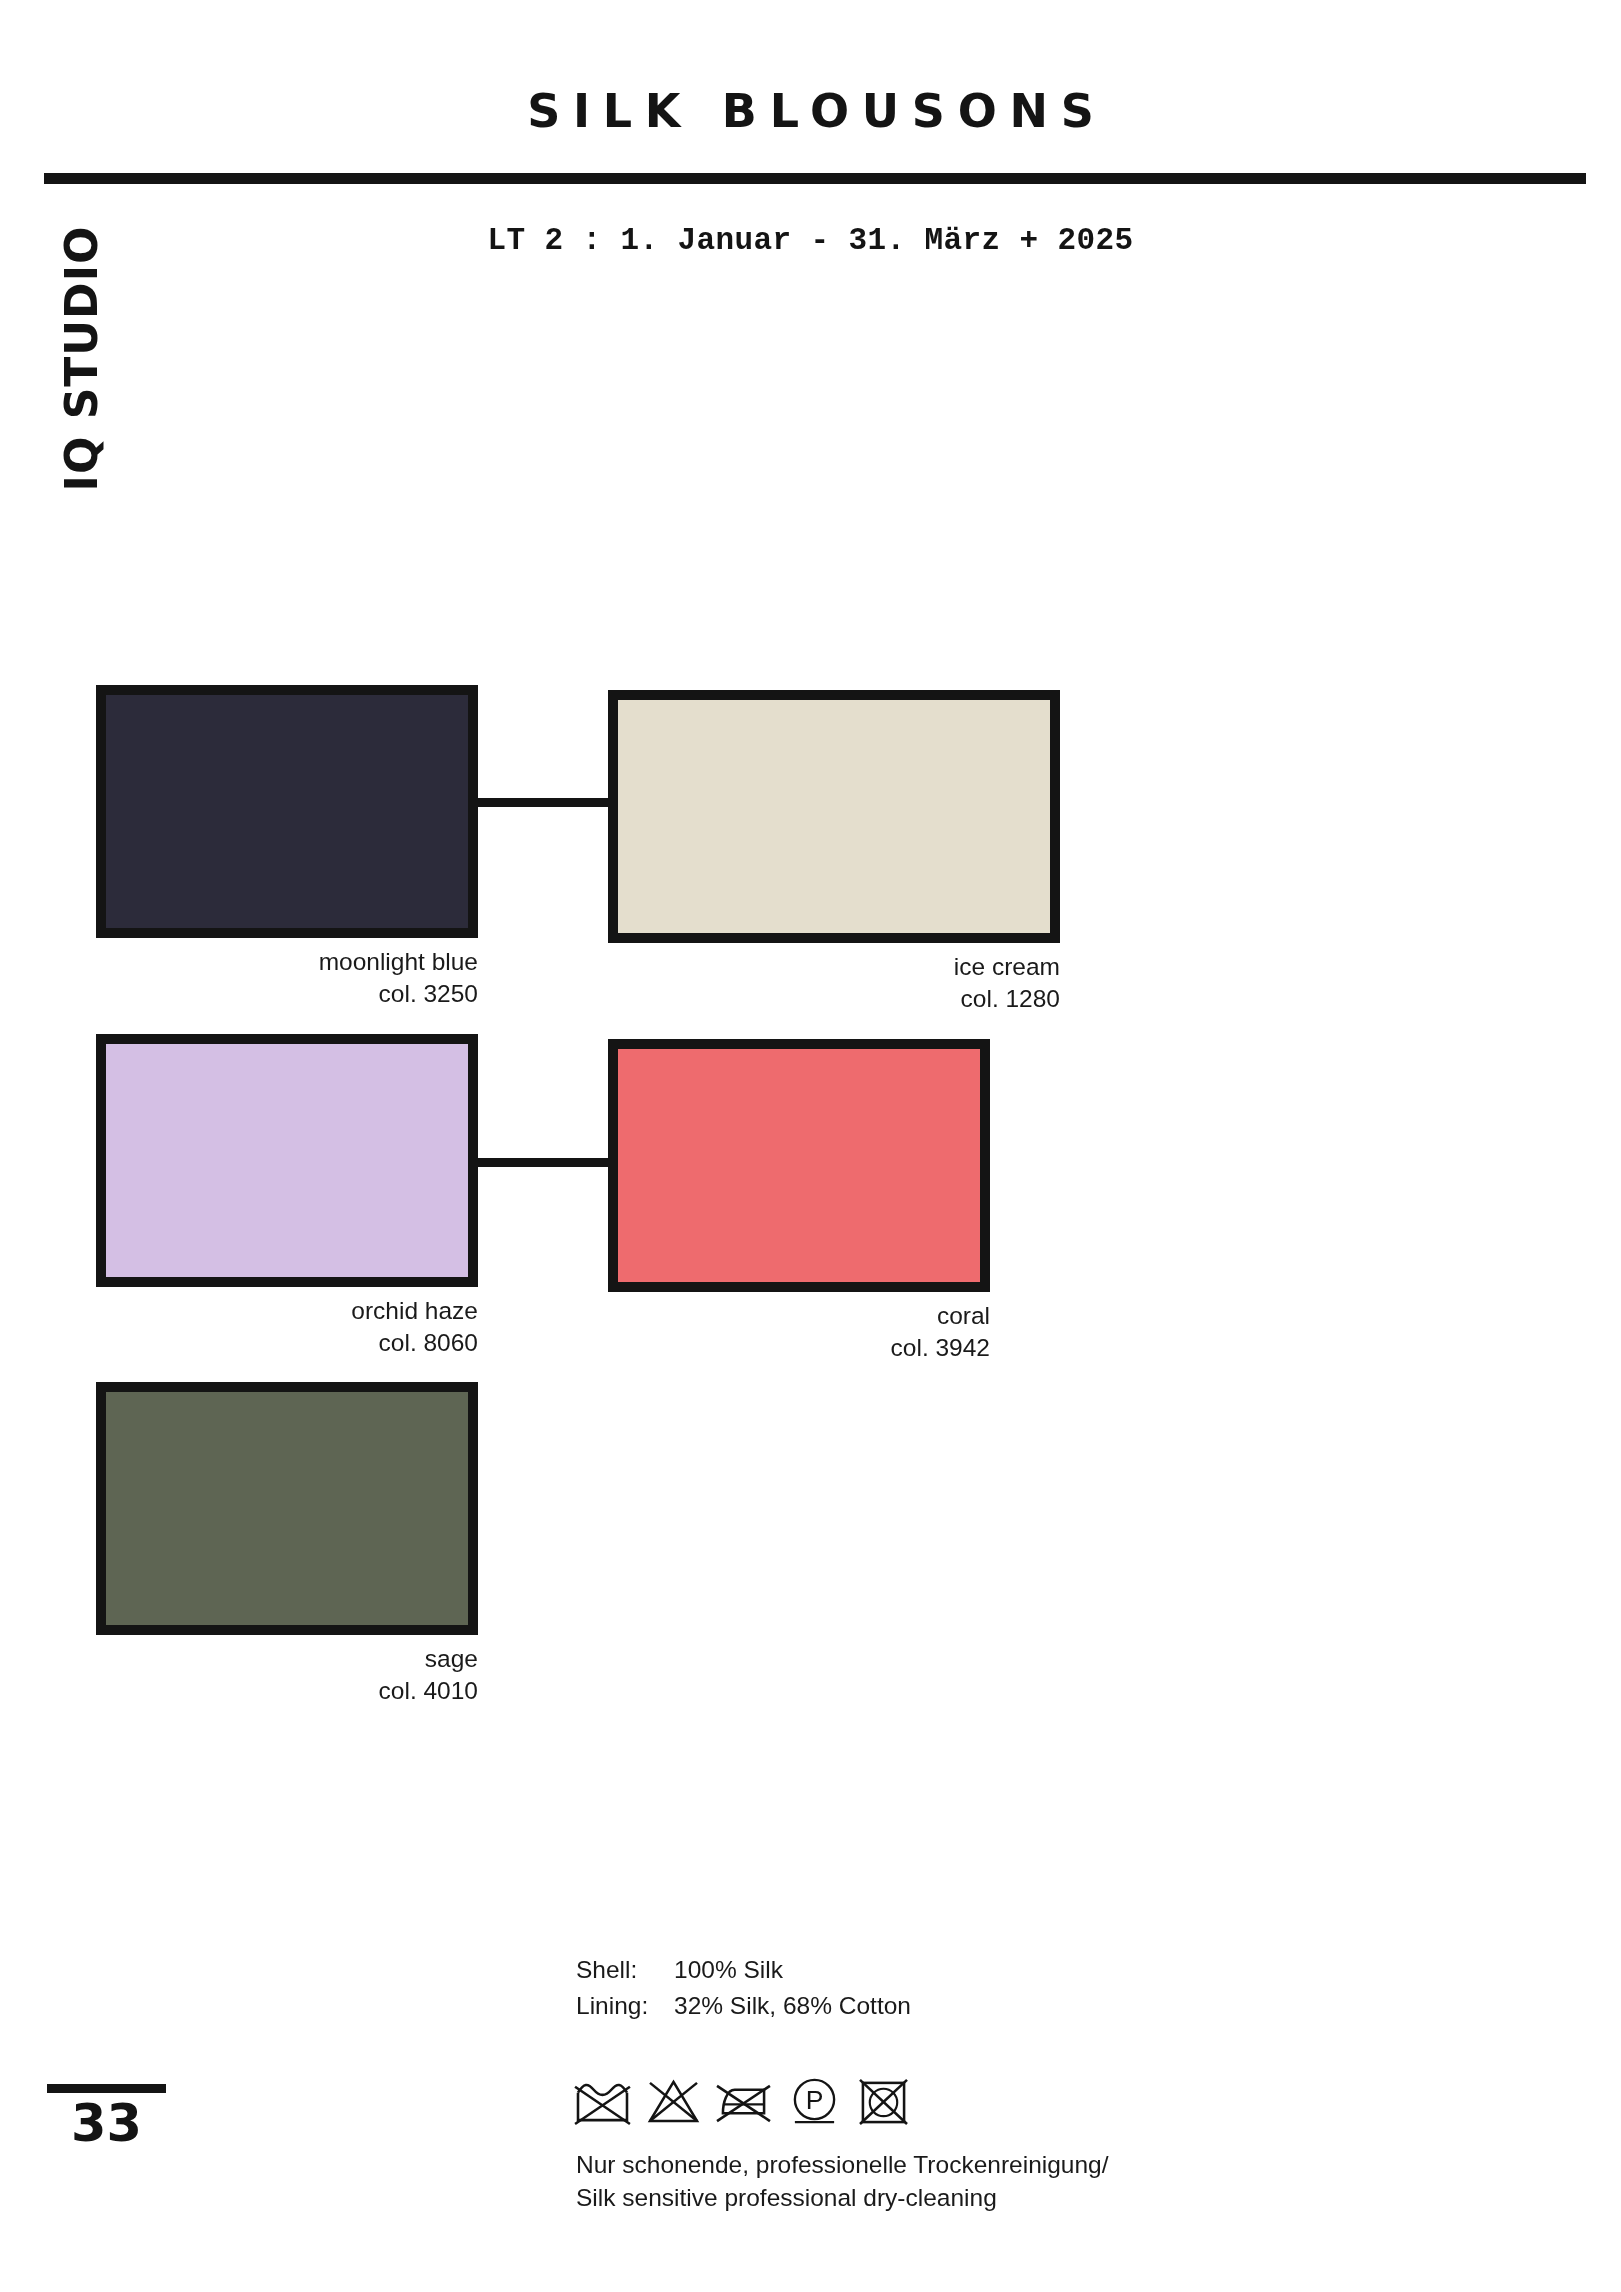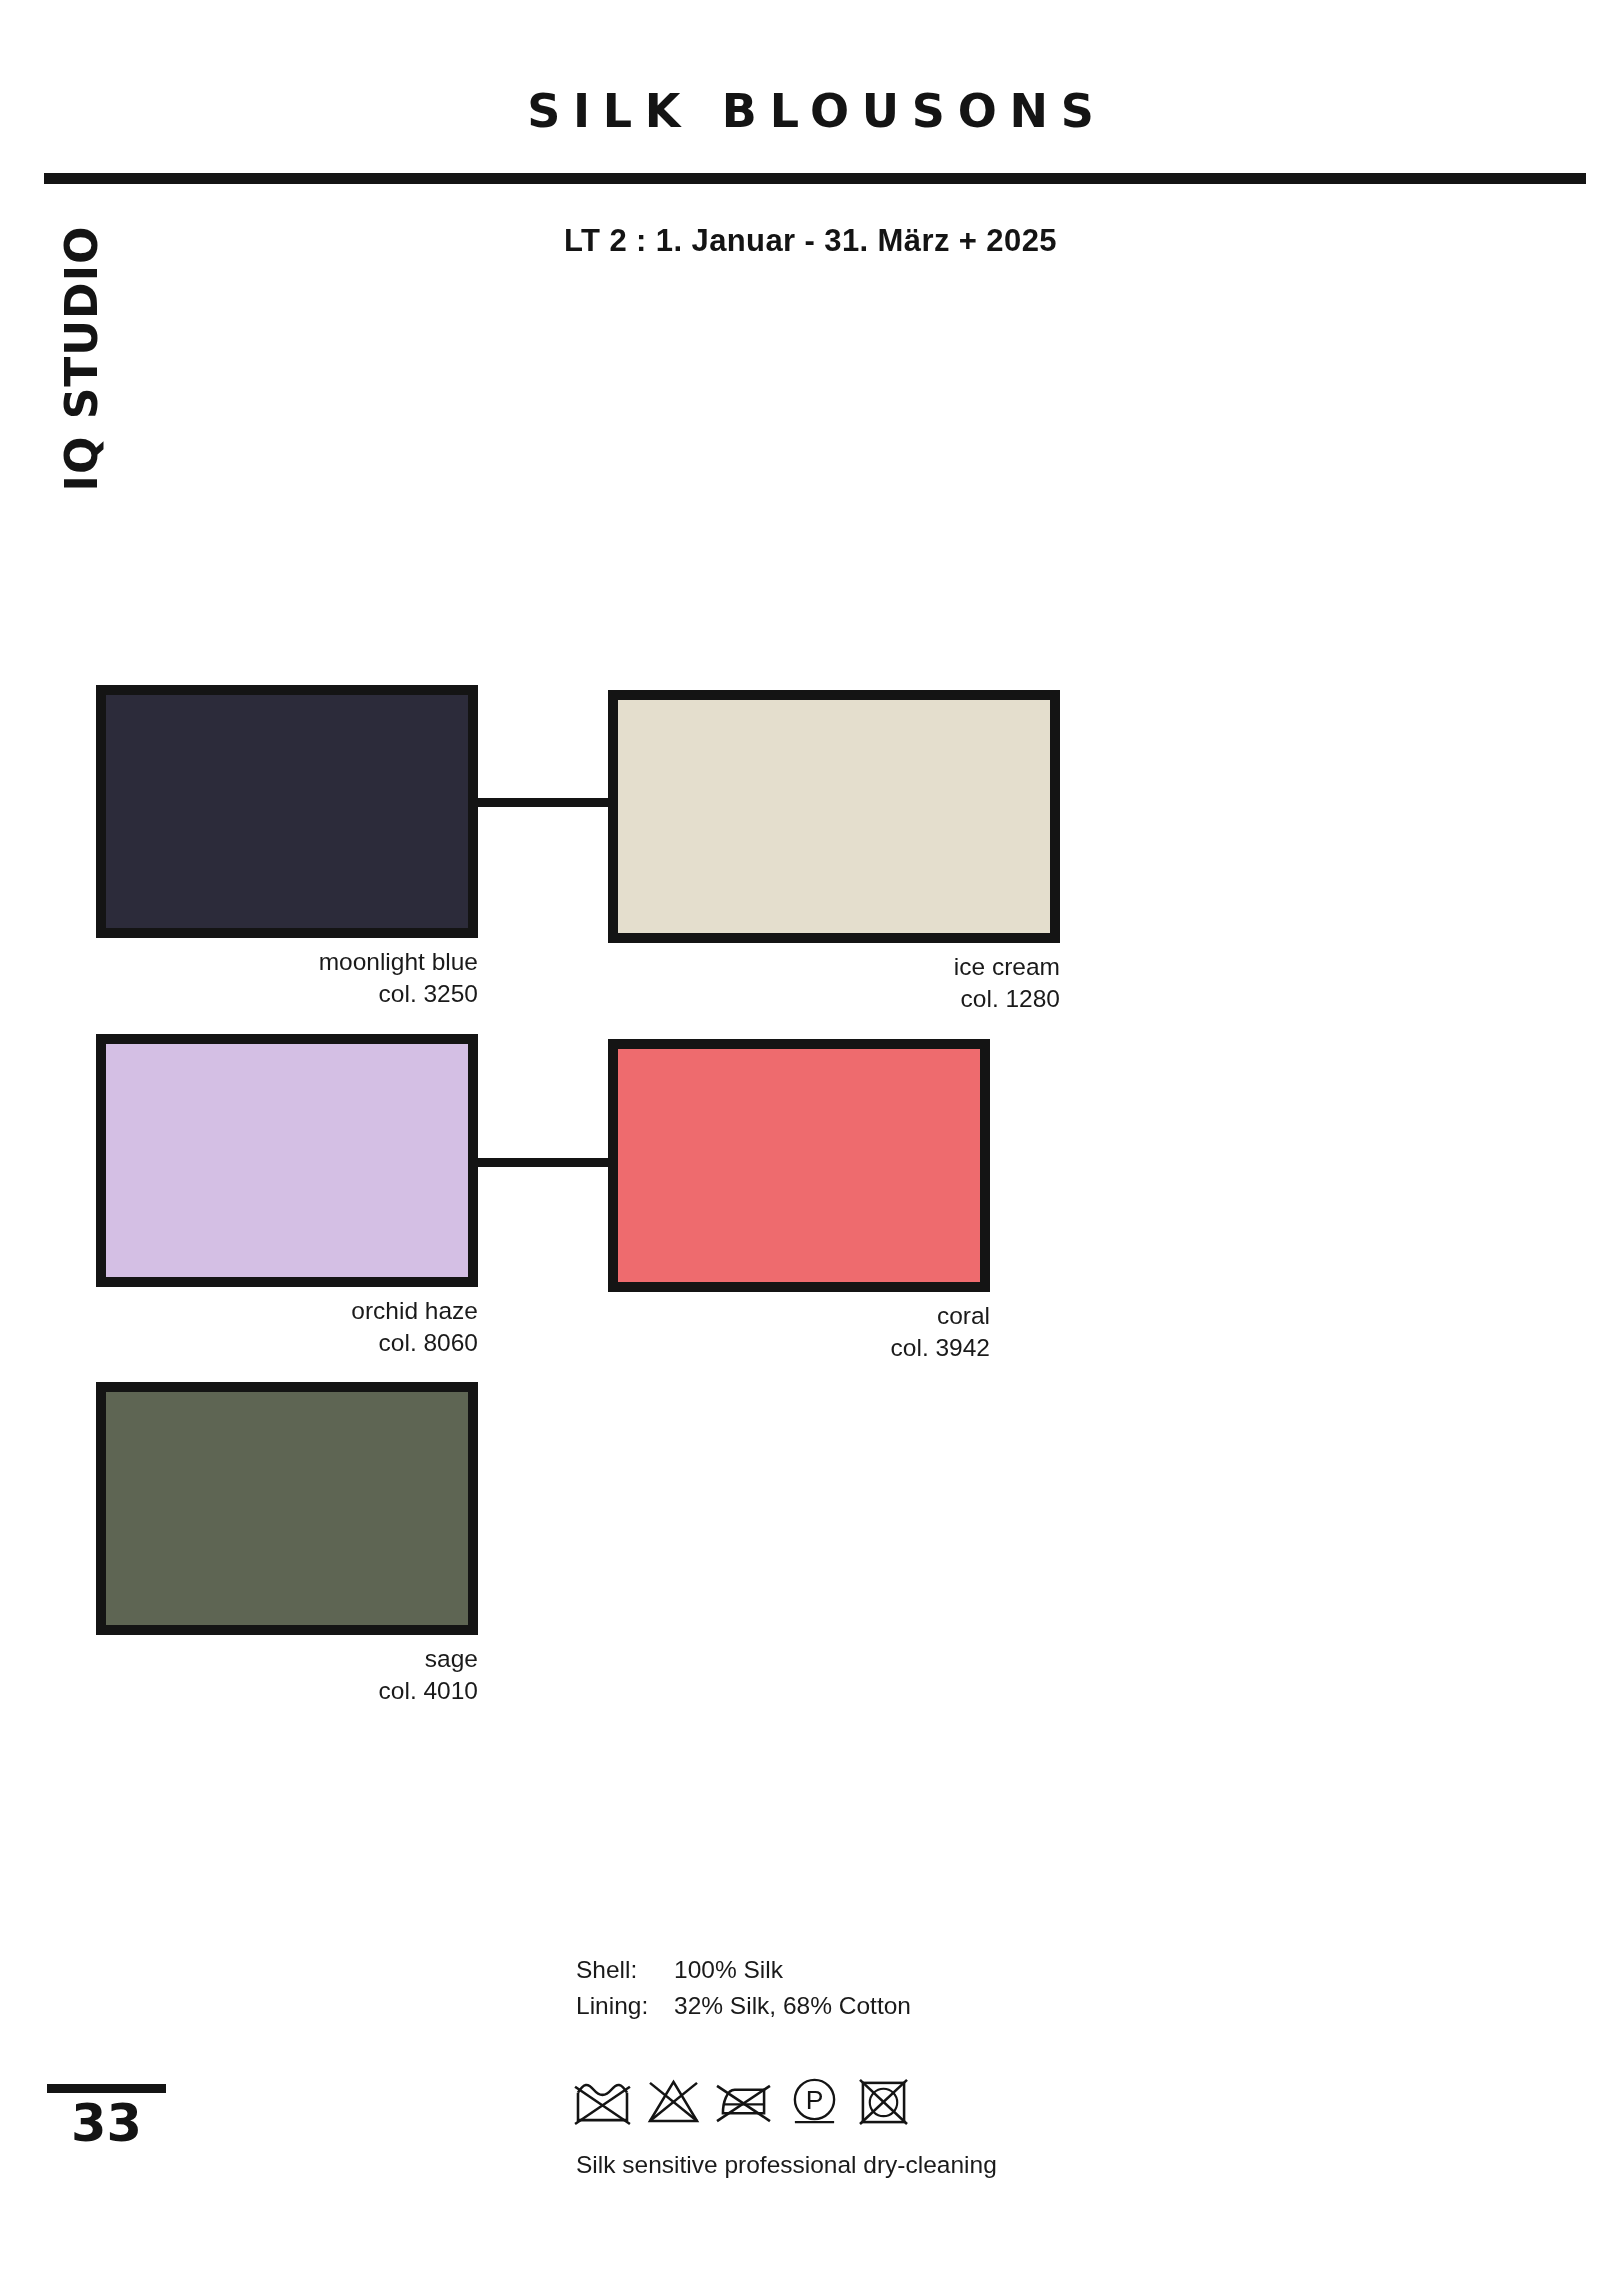--- a/index.html
+++ b/index.html
@@ -36,21 +36,21 @@
     width: 1542px;
     height: 10.8px;
     background: #141414;
   }
   .page-subtitle {
     position: absolute;
     left: 0;
     top: 223px;
     width: 1621px;
     text-align: center;
-    font-family: Liberation Sans, sans-serif;
+    font-family: Liberation Mono, monospace;
     font-weight: bold;
     font-size: 31px;
     letter-spacing: 0.4px;
     color: #141414;
   }
 
   
   .brand-vertical {
     position: absolute;
     left: -105px;
@@ -280,18 +280,19 @@
       <rect x="6" y="6" width="42" height="40" fill="none" stroke="#141414" stroke-width="2.6"></rect>
       <circle cx="27" cy="26" r="14" fill="none" stroke="#141414" stroke-width="2.2"></circle>
       <line x1="3" y1="3" x2="51" y2="48" stroke="#141414" stroke-width="2.6"></line>
       <line x1="51" y1="3" x2="3" y2="48" stroke="#141414" stroke-width="2.6"></line>
     </svg>
   </span>
 
 </div>
 
 <div class="care-text">
+  <div>Nur schonende, professionelle Trockenreinigung/</div>
   <div>Silk sensitive professional dry-cleaning</div>
 </div>
 
 <div class="page-number-rule"></div>
 <div class="page-number">33</div>
 
 
 </body></html>

